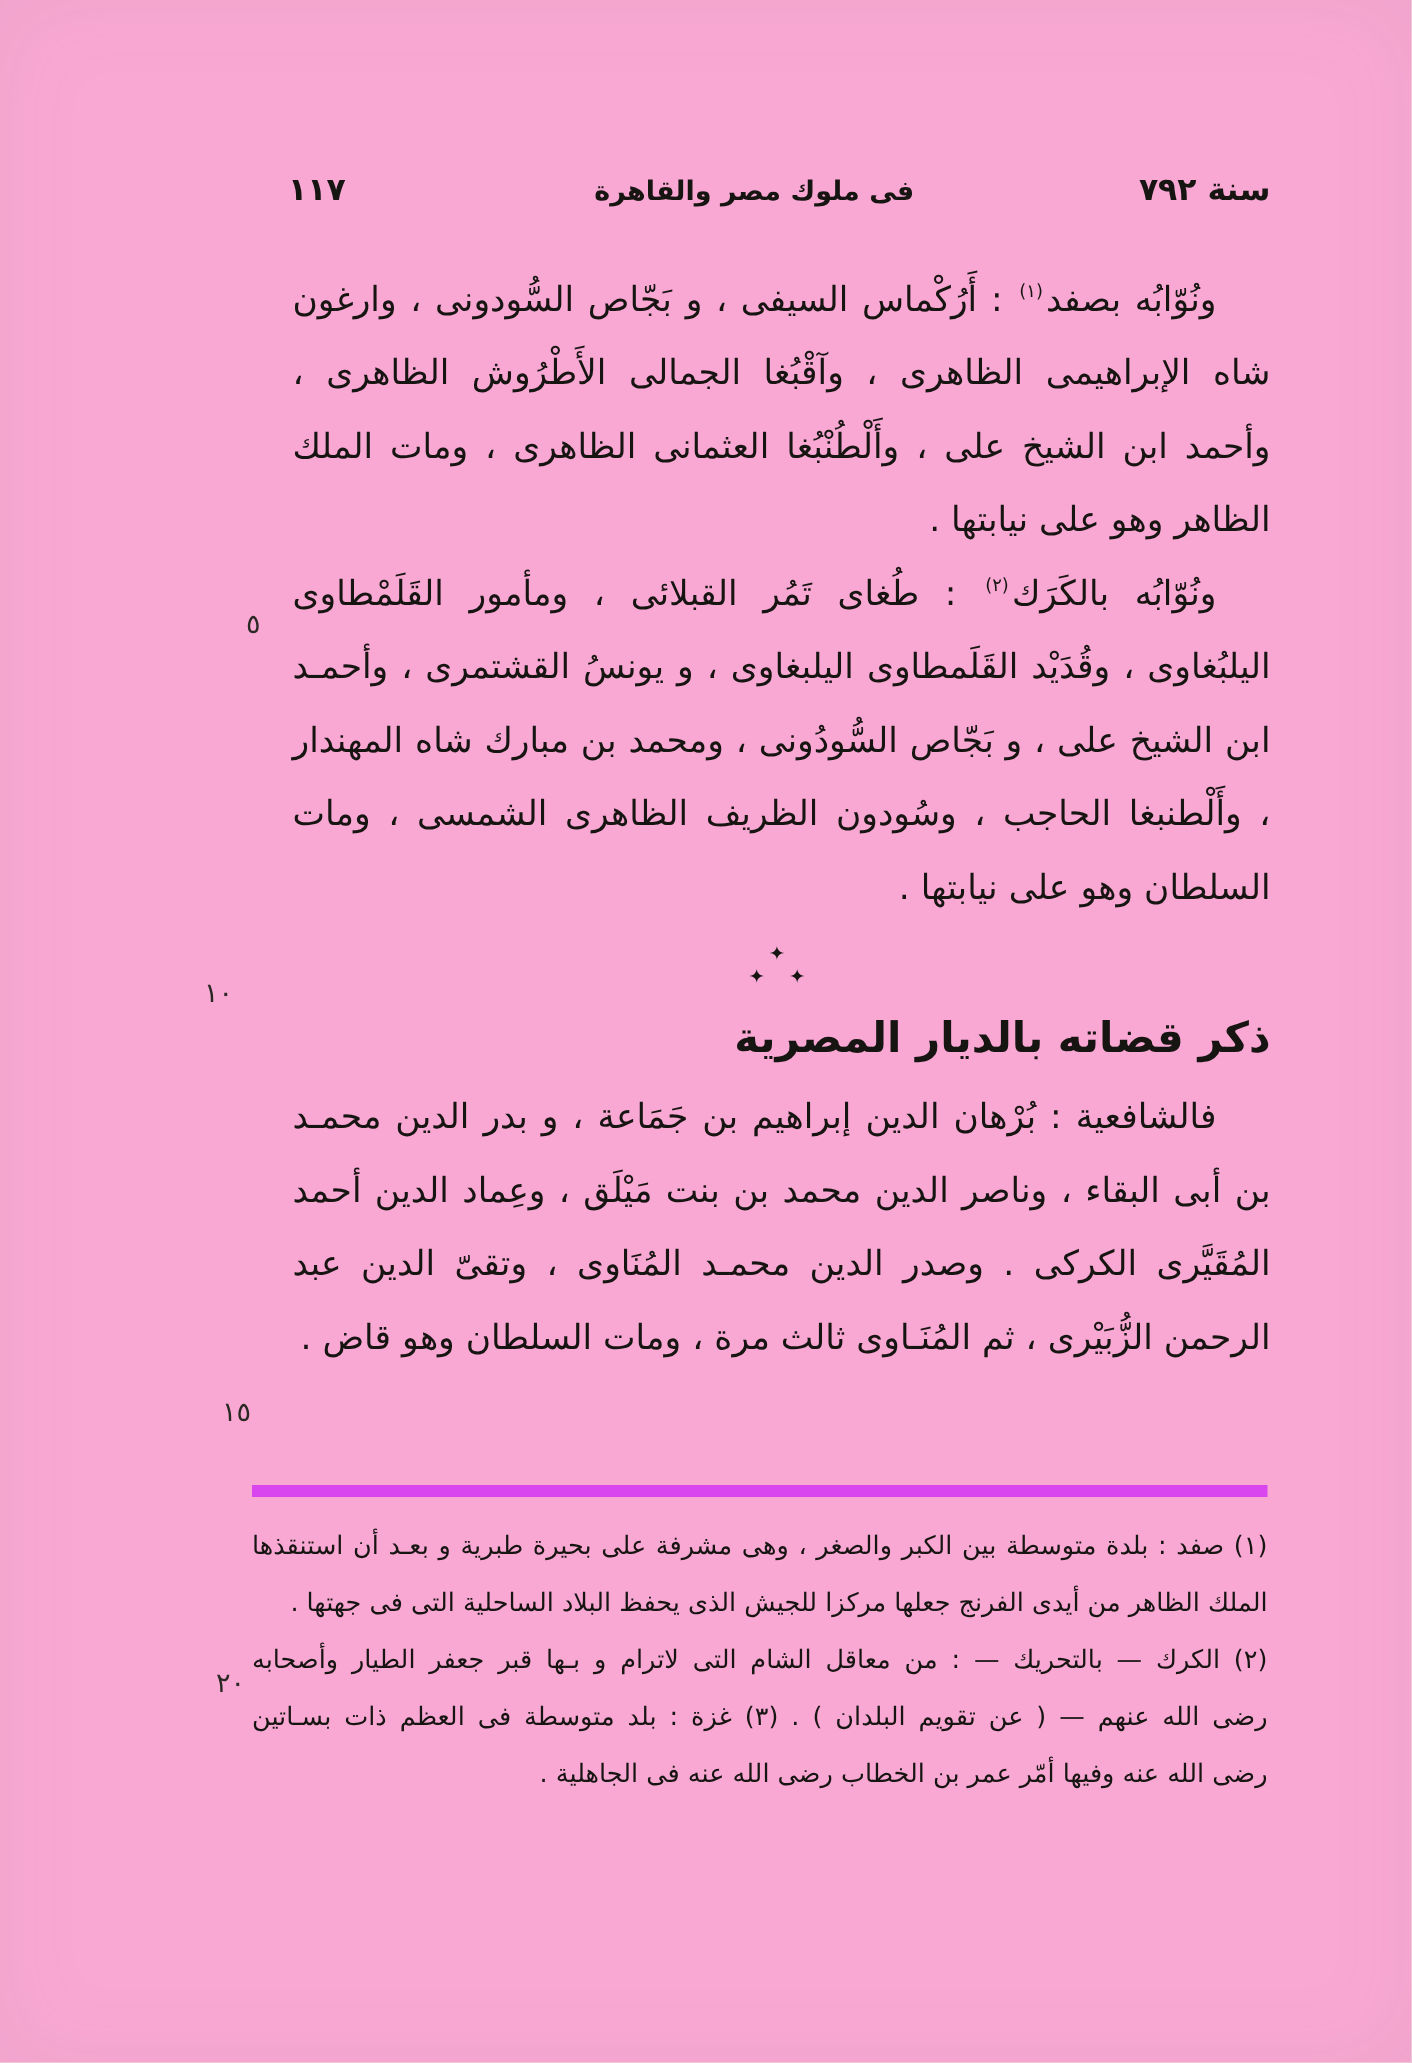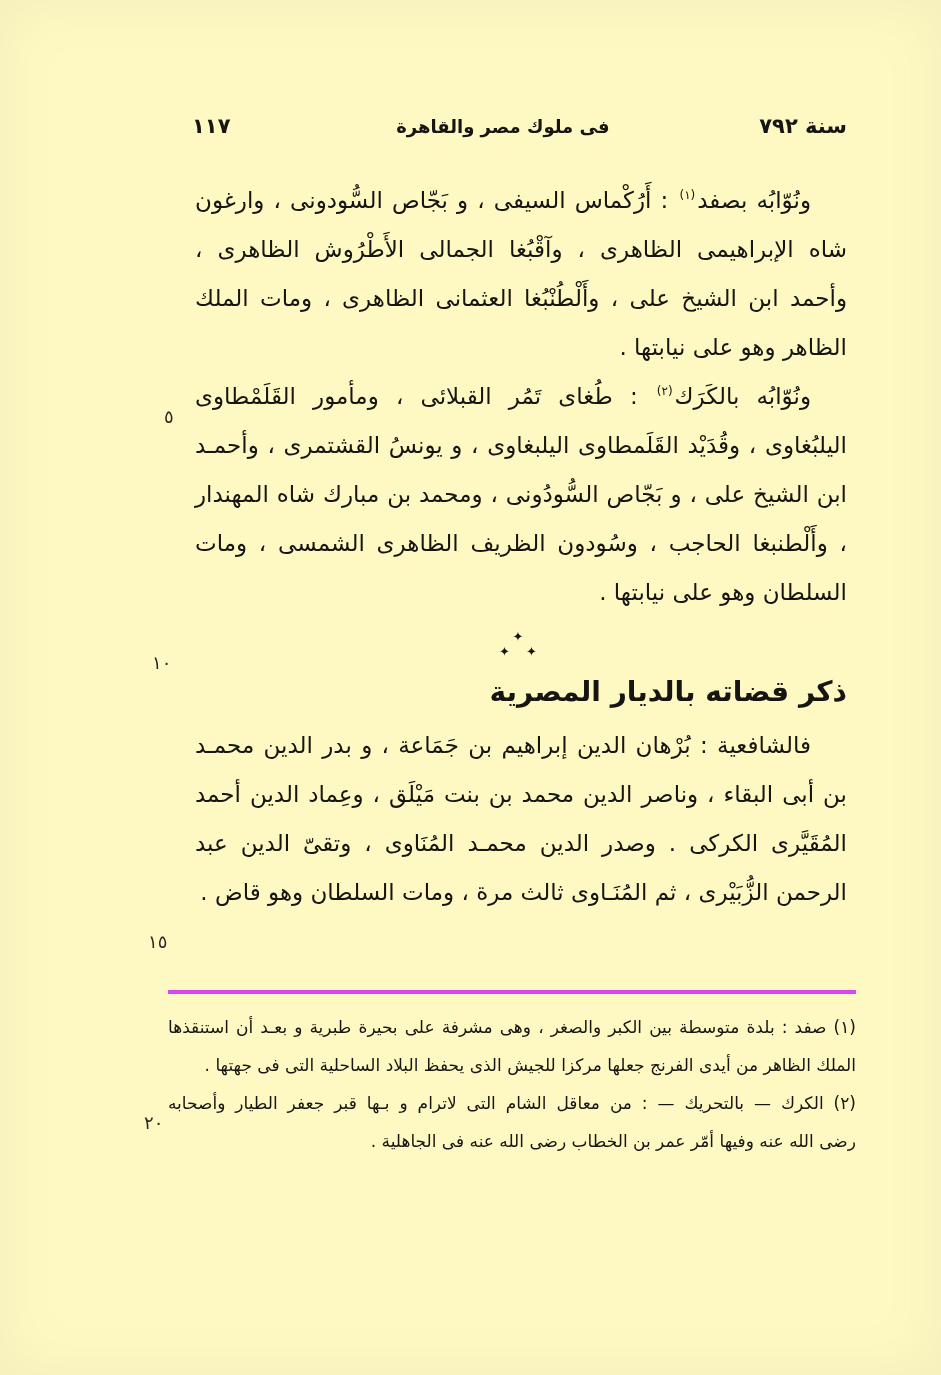--- a/index.html
+++ b/index.html
@@ -5,21 +5,21 @@
   html, body {
     margin: 0;
     padding: 0;
     background: #e9e7e1;
   }
   .page {
     position: relative;
     width: 941px;
     height: 1375px;
     margin: 0 auto;
-    background: #fef9c3;
+    background: #f9a8d4;
     color: #171512;
     font-family: "DejaVu Sans", sans-serif;
     overflow: hidden;
     box-shadow: inset 0 0 60px rgba(120,110,90,0.08);
   }
 
   
   .header {
     position: absolute;
     top: 114px;
@@ -37,21 +37,21 @@
     margin-left: 16px;
   }
 
   
   .margin-num {
     position: absolute;
     font-size: 18px;
     color: #2a2823;
   }
   .mn-5  { left: 164px; top: 406px; }
-  .mn-10 { left: 152px; top: 652px; }
+  .mn-10 { left: 136px; top: 652px; }
   .mn-15 { left: 148px; top: 931px; }
   .mn-20 { left: 144px; top: 1112px; }
 
   
   .body-text {
     position: absolute;
     top: 176px;
     right: 94px;
     width: 652px;
     direction: rtl;
@@ -83,23 +83,23 @@
     text-align: right;
     font-size: 28px;
     font-weight: bold;
     line-height: 46px;
   }
 
   
   .footnotes {
     position: absolute;
     top: 990px;
-    right: 85px;
+    right: 96px;
     left: 168px;
-    border-top: 4px solid #d946ef;
+    border-top: 8px solid #d946ef;
     padding-top: 14px;
     direction: rtl;
     font-size: 17px;
     line-height: 38px;
   }
   .fn-line {
     margin: 0;
     text-align: justify;
     text-align-last: justify;
     white-space: normal;
@@ -139,16 +139,17 @@
     <h2 class="section-heading">ذكر قضاته بالديار المصرية</h2>
 
     <p class="para">فالشافعية : بُرْهان الدين إبراهيم بن جَمَاعة ، و بدر الدين محمـد بن أبى البقاء ، وناصر الدين محمد بن بنت مَيْلَق ، وعِماد الدين أحمد المُقَيَّرى الكركى . وصدر الدين محمـد المُنَاوى ، وتقىّ الدين عبد الرحمن الزُّبَيْرى ، ثم المُنَـاوى ثالث مرة ، ومات السلطان وهو قاض .</p>
 
   </main>
 
   <footer class="footnotes">
     <p class="fn-line">(١) صفد : بلدة متوسطة بين الكبر والصغر ، وهى مشرفة على بحيرة طبرية و بعـد أن استنقذها</p>
     <p class="fn-line fn-end">الملك الظاهر من أيدى الفرنج جعلها مركزا للجيش الذى يحفظ البلاد الساحلية التى فى جهتها .</p>
     <p class="fn-line">(٢) الكرك — بالتحريك — : من معاقل الشام التى لاترام و بـها قبر جعفر الطيار وأصحابه</p>
+    <p class="fn-line">رضى الله عنهم — ( عن تقويم البلدان ) .        (٣) غزة : بلد متوسطة فى العظم ذات بسـاتين</p>
     <p class="fn-line fn-end">رضى الله عنه وفيها أمّر عمر بن الخطاب رضى الله عنه فى الجاهلية .</p>
   </footer>
 
 </div>
 
 </body></html>

